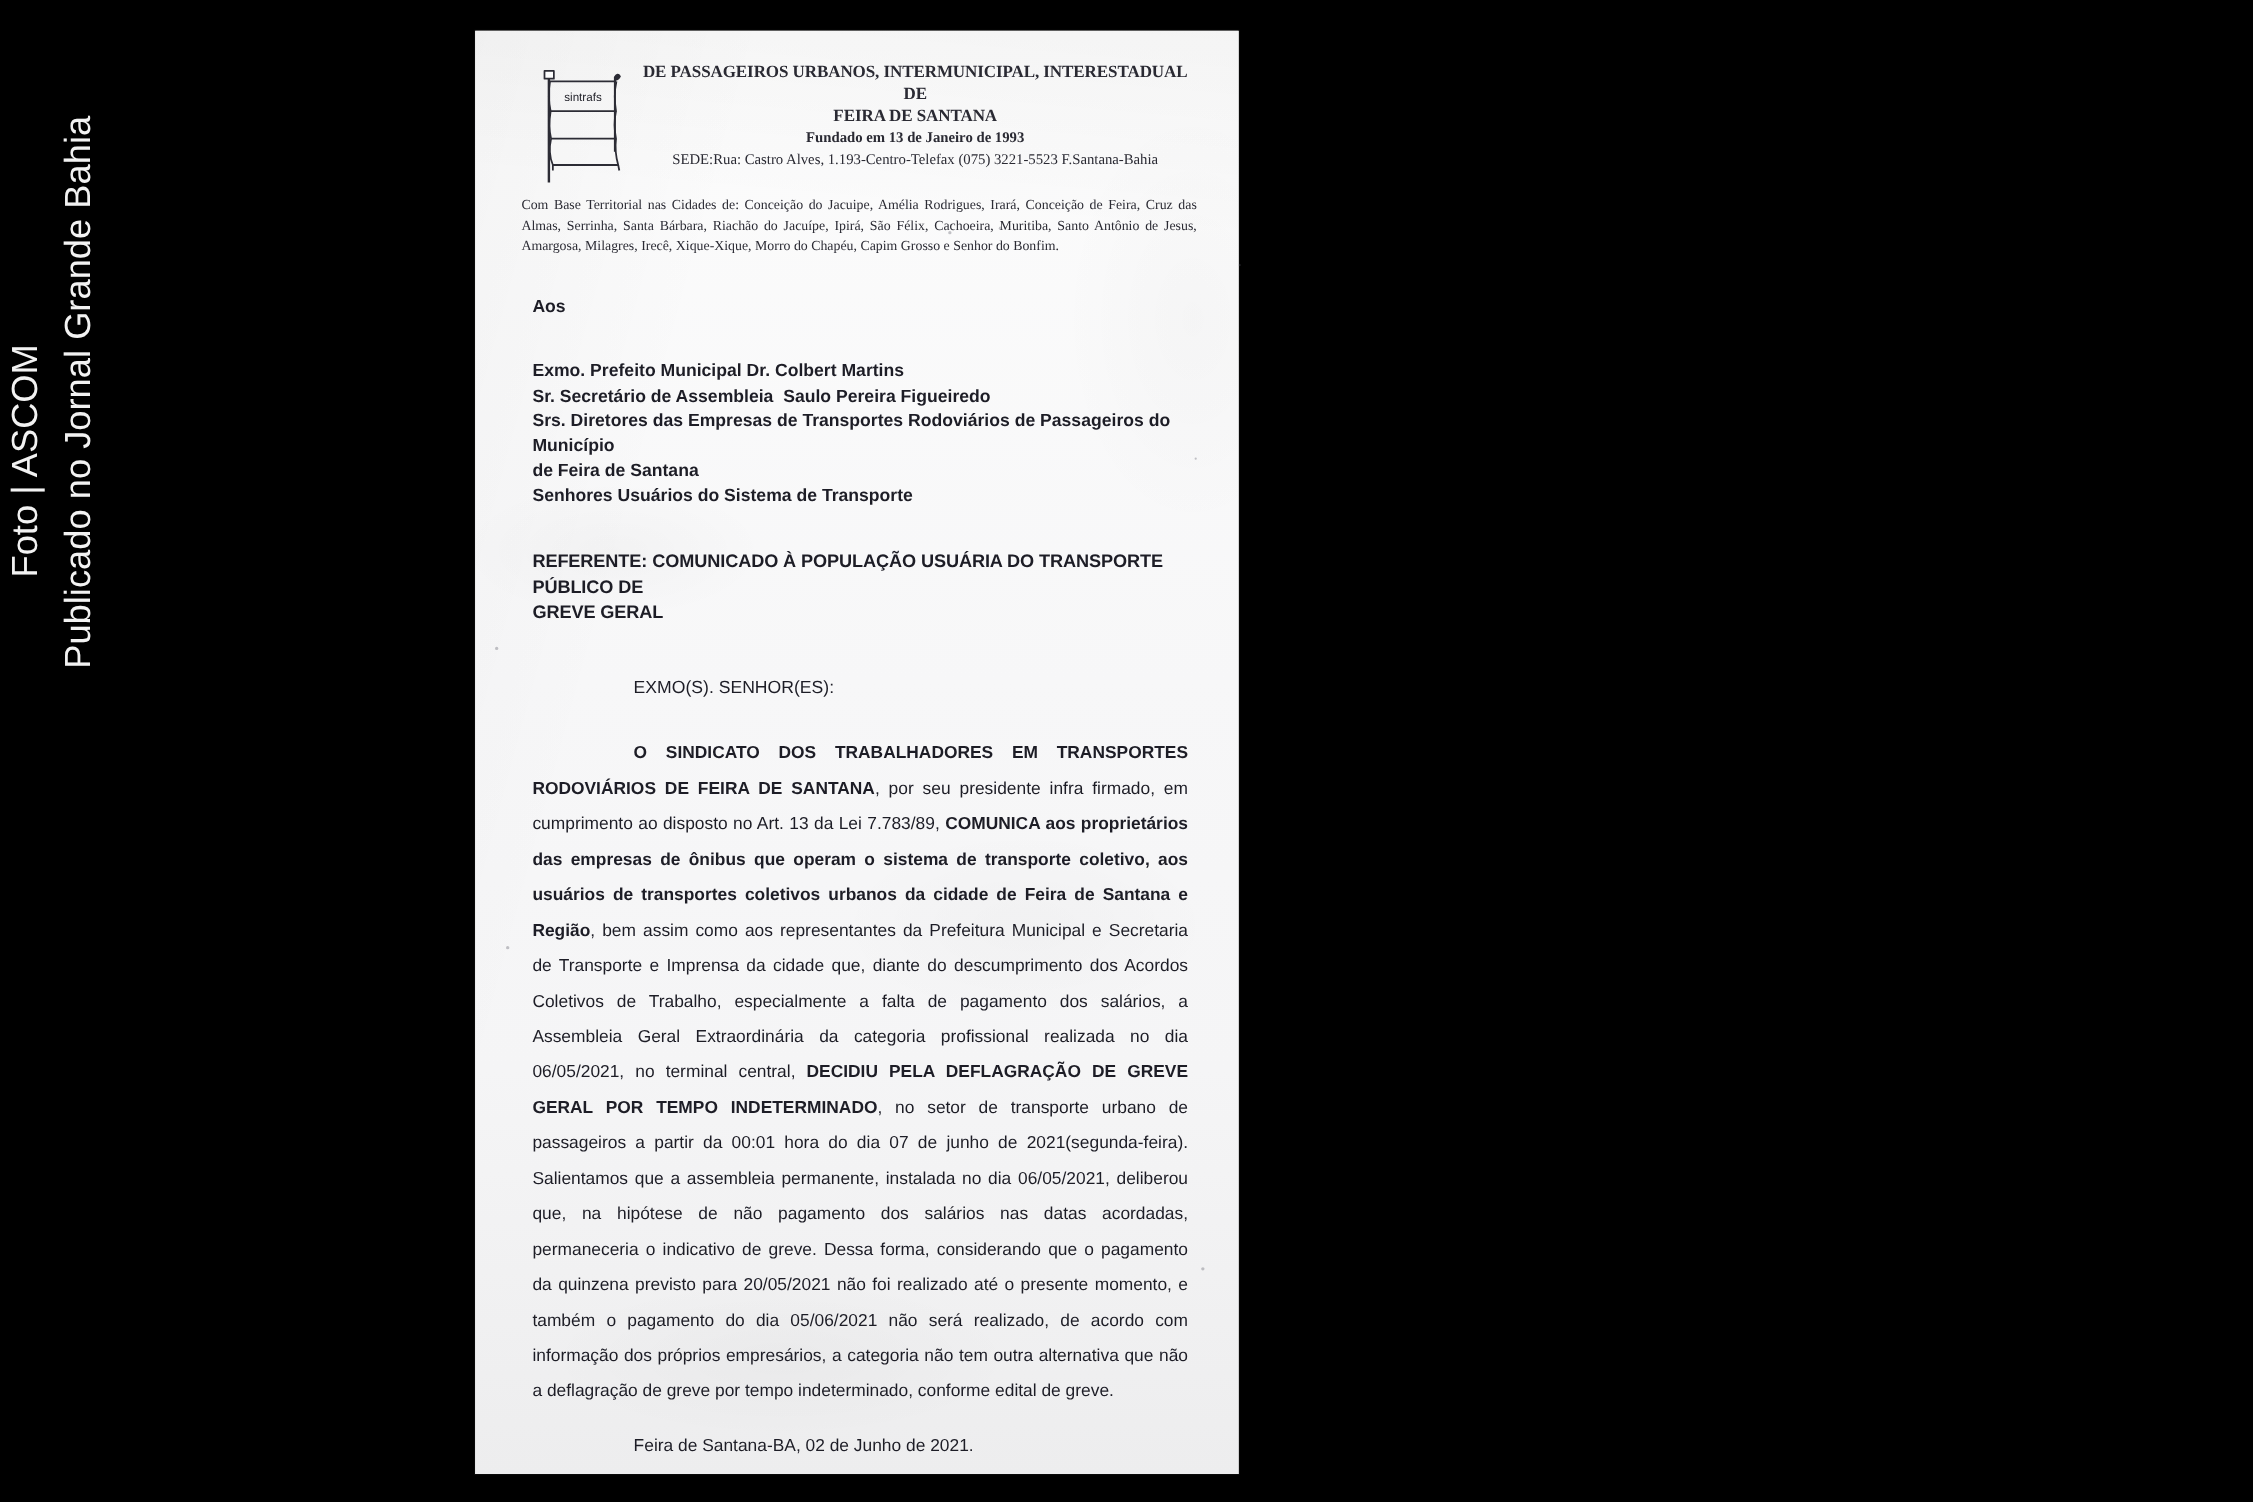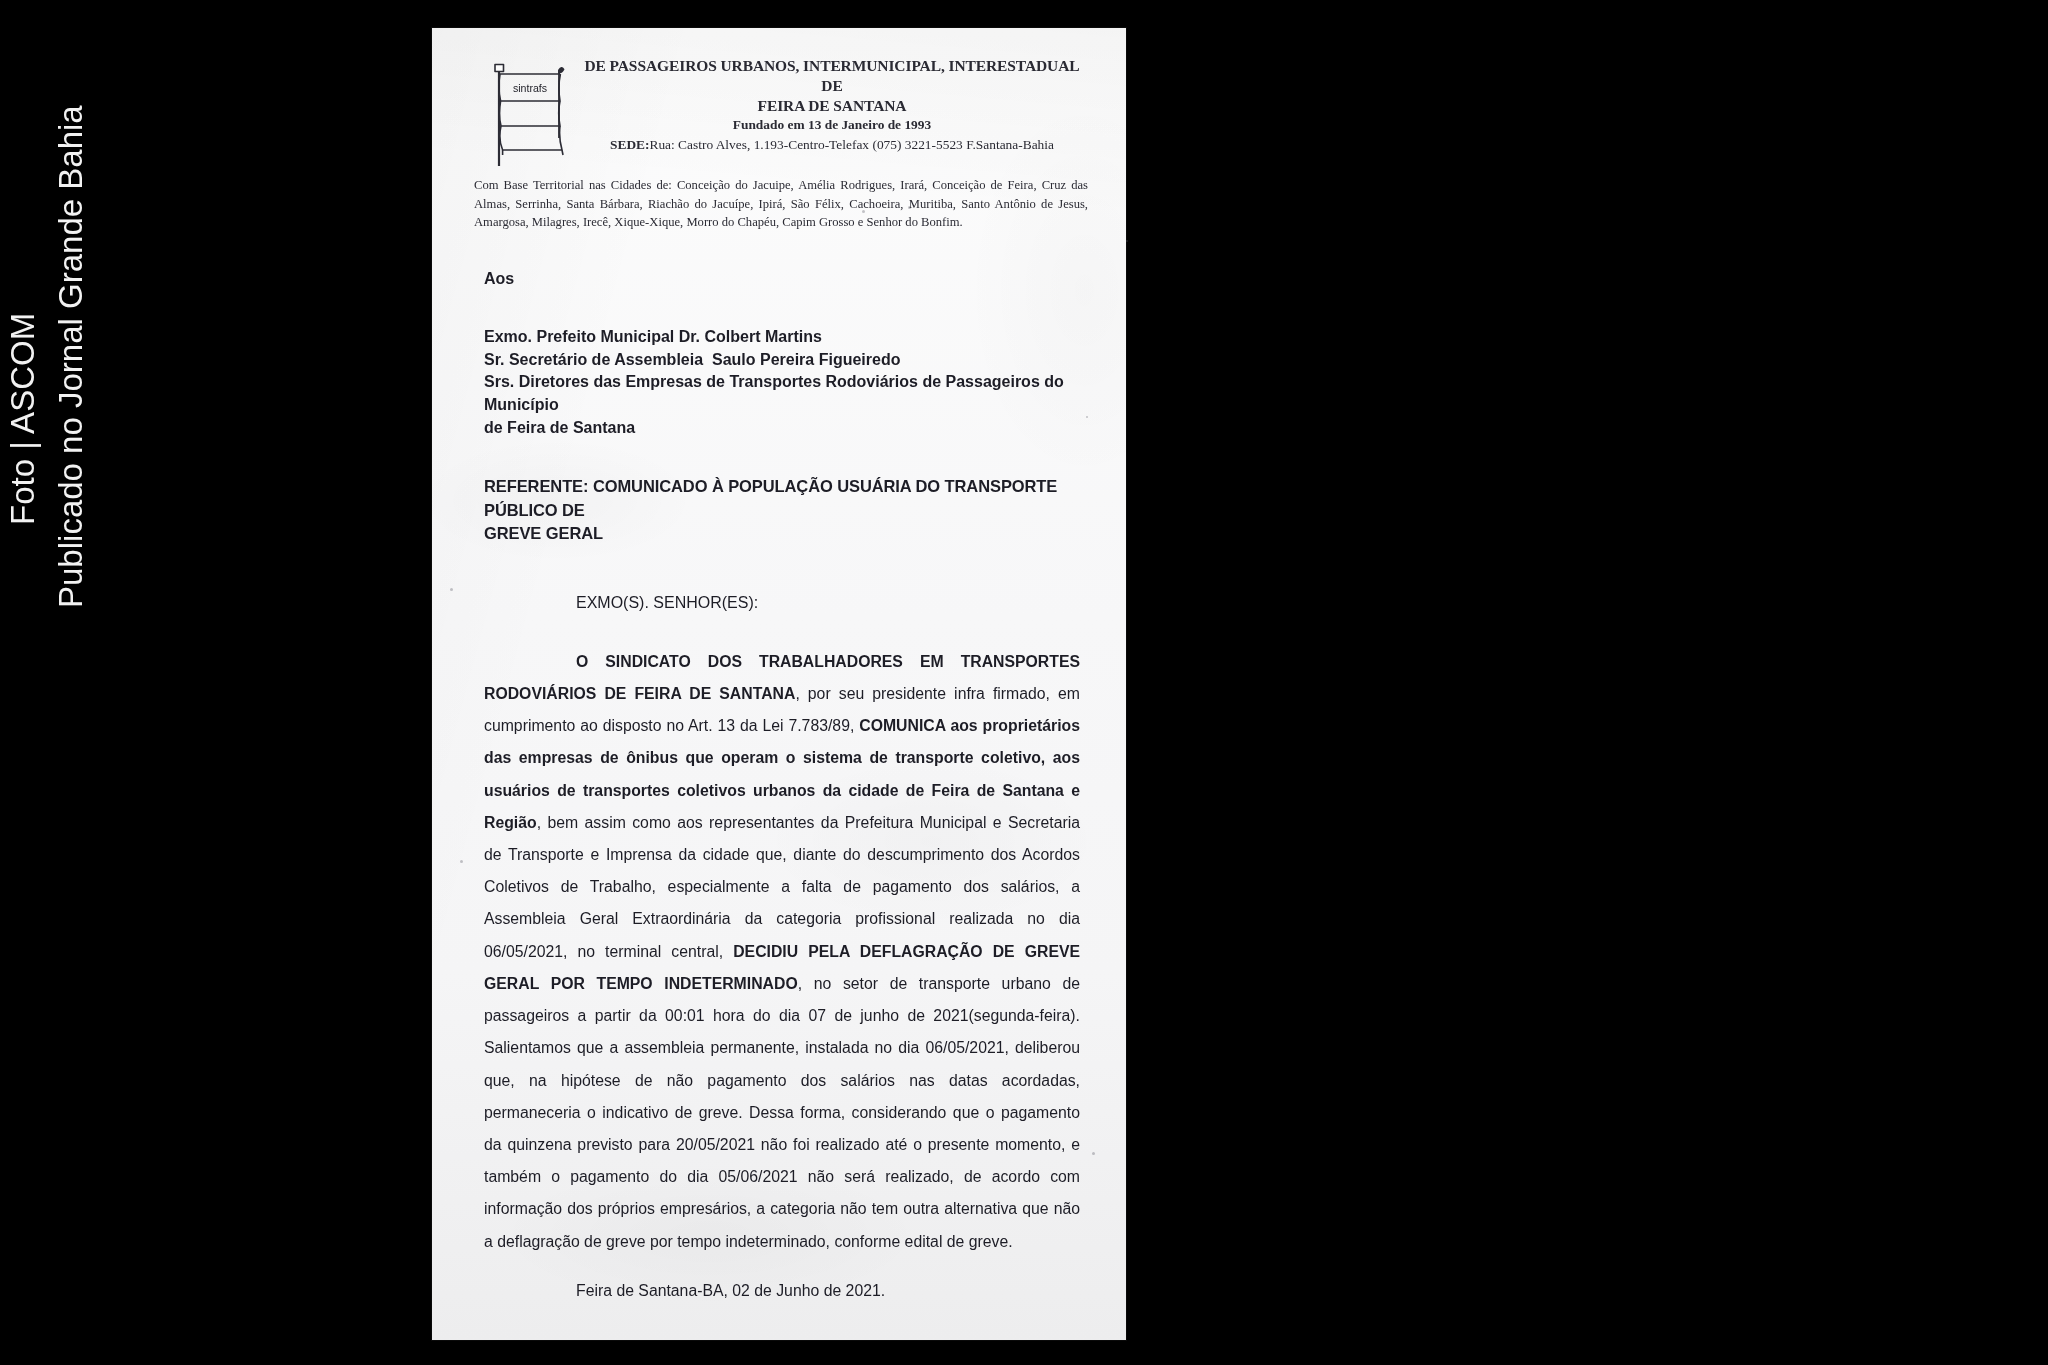--- a/index.html
+++ b/index.html
@@ -106,21 +106,21 @@
     font-weight: bold;
     font-size: 13.4px;
     line-height: 1.35;
     margin-top: 1px;
   }
   .head-titles .t-sede {
     font-size: 13.4px;
     line-height: 1.35;
     margin-top: 1px;
   }
-  .head-titles .t-sede b { font-weight: bold; margin-top: 30px; }
+  .head-titles .t-sede b { font-weight: normal; margin-top: 30px; }
 
   .base-territorial {
     font-family: "Liberation Serif", serif;
     font-size: 12.6px;
     line-height: 1.48;
     color: #2b2b34;
     text-align: justify;
     margin-top: 2px;
     padding: 0 4px 0 8px;
   }
@@ -252,20 +252,21 @@
     <div class="doc-body">
 
 
       <div class="aos">Aos</div>
 
       <div class="addressees">
         <div>Exmo. Prefeito Municipal Dr. Colbert Martins</div>
         <div>Sr. Secretário de Assembleia  Saulo Pereira Figueiredo</div>
         <div>Srs. Diretores das Empresas de Transportes Rodoviários de Passageiros do Município</div>
         <div>de Feira de Santana</div>
+        <div>Senhores Usuários do Sistema de Transporte</div>
       </div>
 
       <div class="referente">
         <div>REFERENTE: COMUNICADO À POPULAÇÃO USUÁRIA DO TRANSPORTE PÚBLICO DE</div>
         <div>GREVE GERAL</div>
       </div>
 
       <div class="exmo">EXMO(S). SENHOR(ES):</div>
 
       <p class="para">

